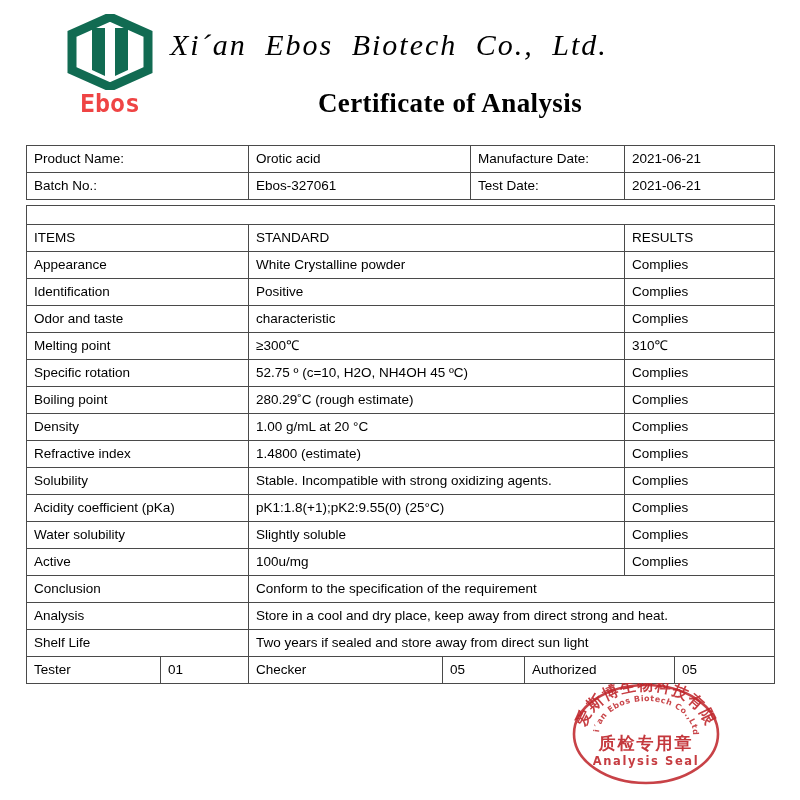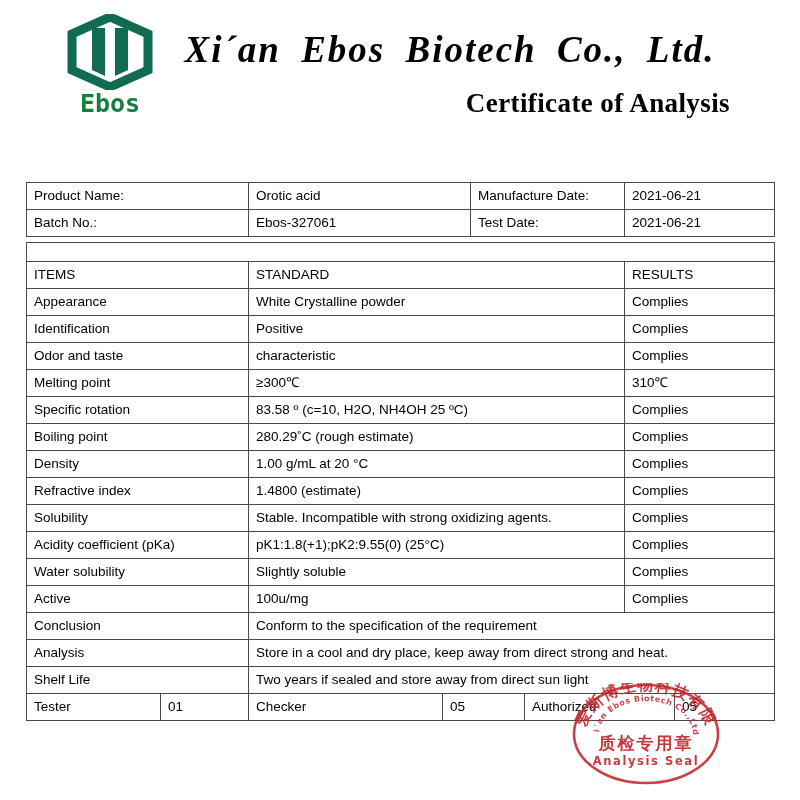--- a/index.html
+++ b/index.html
@@ -34,56 +34,54 @@
     margin: 0 auto;
     display: block;
   }
   .logo-word {
     font-family: "DejaVu Sans Mono", monospace;
     font-weight: bold;
     font-size: 25px;
     letter-spacing: 0px;
     line-height: 26px;
     margin-top: 1px;
-    color: #15803d;
+    color: #ef4444;
   }
   .company-name {
     position: absolute;
     left: 170px;
     top: 28px;
     width: 560px;
-    text-align: center;
     font-family: "Liberation Serif", serif;
-    font-weight: bold;
+    font-weight: normal;
     font-style: italic;
-    font-size: 37px;
+    font-size: 30px;
     letter-spacing: 2.0px;
     word-spacing: 9px;
     white-space: nowrap;
   }
   .doc-title {
     position: absolute;
     left: 170px;
     top: 88px;
     width: 560px;
-    text-align: right;
+    text-align: center;
     font-family: "Liberation Serif", serif;
     font-weight: bold;
     font-size: 27px;
     letter-spacing: 0.4px;
     white-space: nowrap;
   }
 
   
   .sheet {
     position: absolute;
     left: 26px;
     top: 145px;
     width: 748px;
-    margin-top: 37px;
   }
   table {
     border-collapse: collapse;
     table-layout: fixed;
     width: 748px;
   }
   td {
     border: 1px solid #4a4a4a;
     font-size: 13.5px;
     line-height: 15px;
@@ -193,21 +191,21 @@
           <td>characteristic</td>
           <td>Complies</td>
         </tr>
       <tr>
           <td>Melting point</td>
           <td>≥300℃</td>
           <td>310℃</td>
         </tr>
       <tr>
           <td>Specific rotation</td>
-          <td>83.58 º (c=10, H2O, NH4OH 25 ºC)</td>
+          <td>52.75 º (c=10, H2O, NH4OH 45 ºC)</td>
           <td>Complies</td>
         </tr>
       <tr>
           <td>Boiling point</td>
           <td>280.29˚C (rough estimate)</td>
           <td>Complies</td>
         </tr>
       <tr>
           <td>Density</td>
           <td>1.00 g/mL at 20 °C</td>

